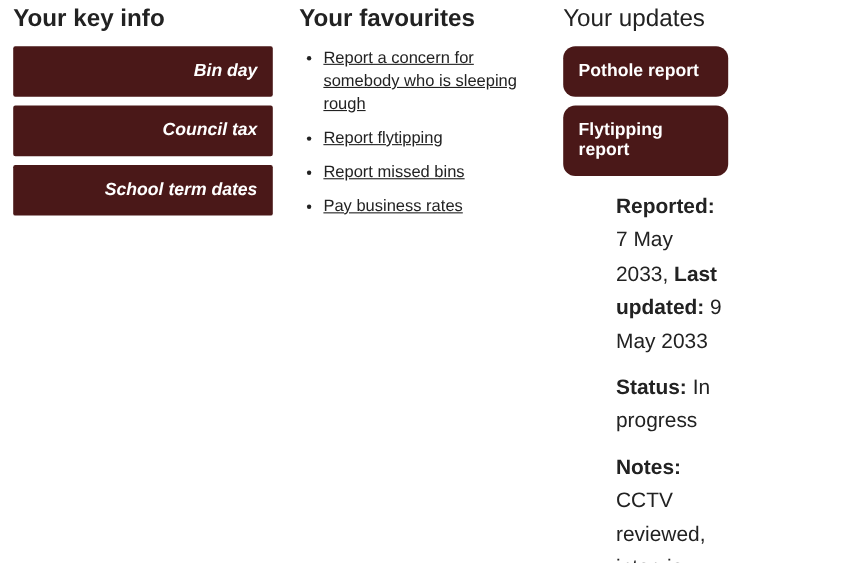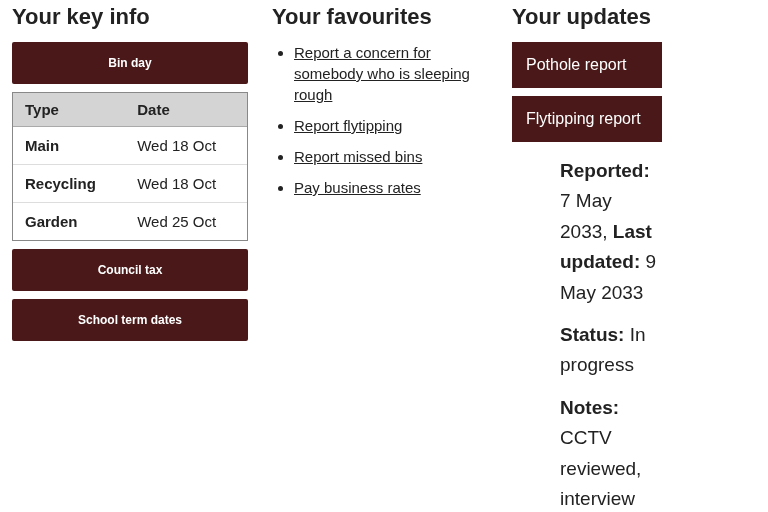--- a/index.html
+++ b/index.html
@@ -25,27 +25,28 @@
       font-weight: 900;
       margin-bottom: 12px;
       margin-top: 4px;
     }
     .dark-btn {
       background-color: #4a1818;
       color: #fff;
       display: block;
       width: 100%;
       padding: 14px 14px;
-      font-size: 12px;
+      font-size: 16px;
       font-weight: 600;
       border: none;
       cursor: pointer;
-      text-align: center;
+      text-align: right;
       margin-bottom: 8px;
       border-radius: 2px;
+      font-style: italic;
     }
     .bin-table-wrapper {
       border: 1.5px solid #888;
       margin-bottom: 8px;
     }
     .bin-table {
       width: 100%;
       border-collapse: collapse;
     }
     .bin-table thead tr th {
@@ -94,80 +95,56 @@
       line-height: 1.4;
     }
 
     
     .col3 {
       flex: 1;
       padding: 0 12px;
     }
     .col3-title {
       font-size: 22px;
-      font-weight: 700;
+      font-weight: 400;
       margin-bottom: 12px;
       margin-top: 4px;
     }
     .update-btn {
       background-color: #4a1818;
       color: #fff;
       display: block;
       width: 100%;
       padding: 14px 14px;
       font-size: 16px;
-      font-weight: 400;
+      font-weight: 700;
       border: none;
       cursor: pointer;
       text-align: left;
       margin-bottom: 8px;
-      border-radius: 0;
+      border-radius: 11px;
     }
     .update-meta {
       padding: 6px 0;
       font-size: 19px;
       line-height: 1.6;
       margin-left: 48px;
     }
     .update-meta span.label {
       font-weight: 700;
     }
   </style>
 </head>
 <body>
 
 <div class="layout">
 
   <div class="col1">
     <div class="col1-title">Your key info</div>
     <button class="dark-btn">Bin day</button>
-    <div class="bin-table-wrapper">
-      <table class="bin-table">
-        <thead>
-          <tr>
-            <th>Type</th>
-            <th>Date</th>
-          </tr>
-        </thead>
-        <tbody id="bin-table-body">
-        <tr>
-              <td>Main</td>
-              <td>Wed 18 Oct</td>
-            </tr>
-            <tr>
-              <td>Recycling</td>
-              <td>Wed 18 Oct</td>
-            </tr>
-            <tr>
-              <td>Garden</td>
-              <td>Wed 25 Oct</td>
-            </tr>
-          </tbody>
-      </table>
-    </div>
     <button class="dark-btn">Council tax</button>
     <button class="dark-btn">School term dates</button>
   </div>
 
   <div class="col2">
     <div class="col2-title">Your favourites</div>
     <ul class="fav-list" id="fav-list">
     <li><a href="#">Report a concern for somebody who is sleeping rough</a></li>
         <li><a href="#">Report flytipping</a></li>
         <li><a href="#">Report missed bins</a></li>

